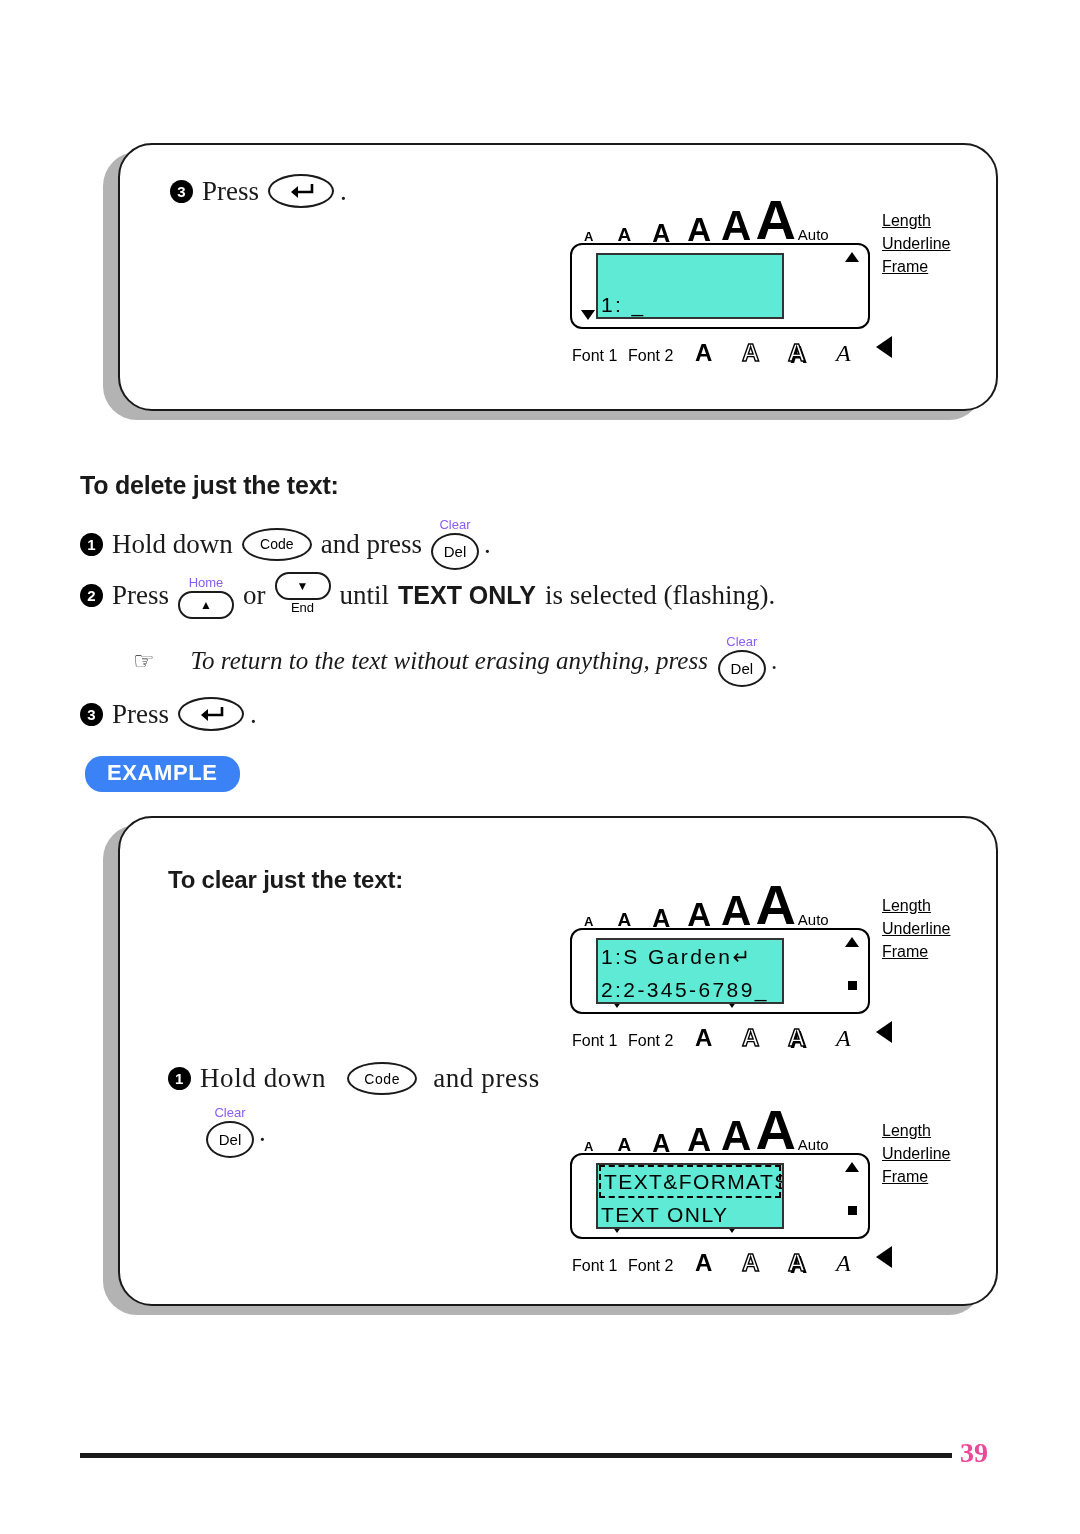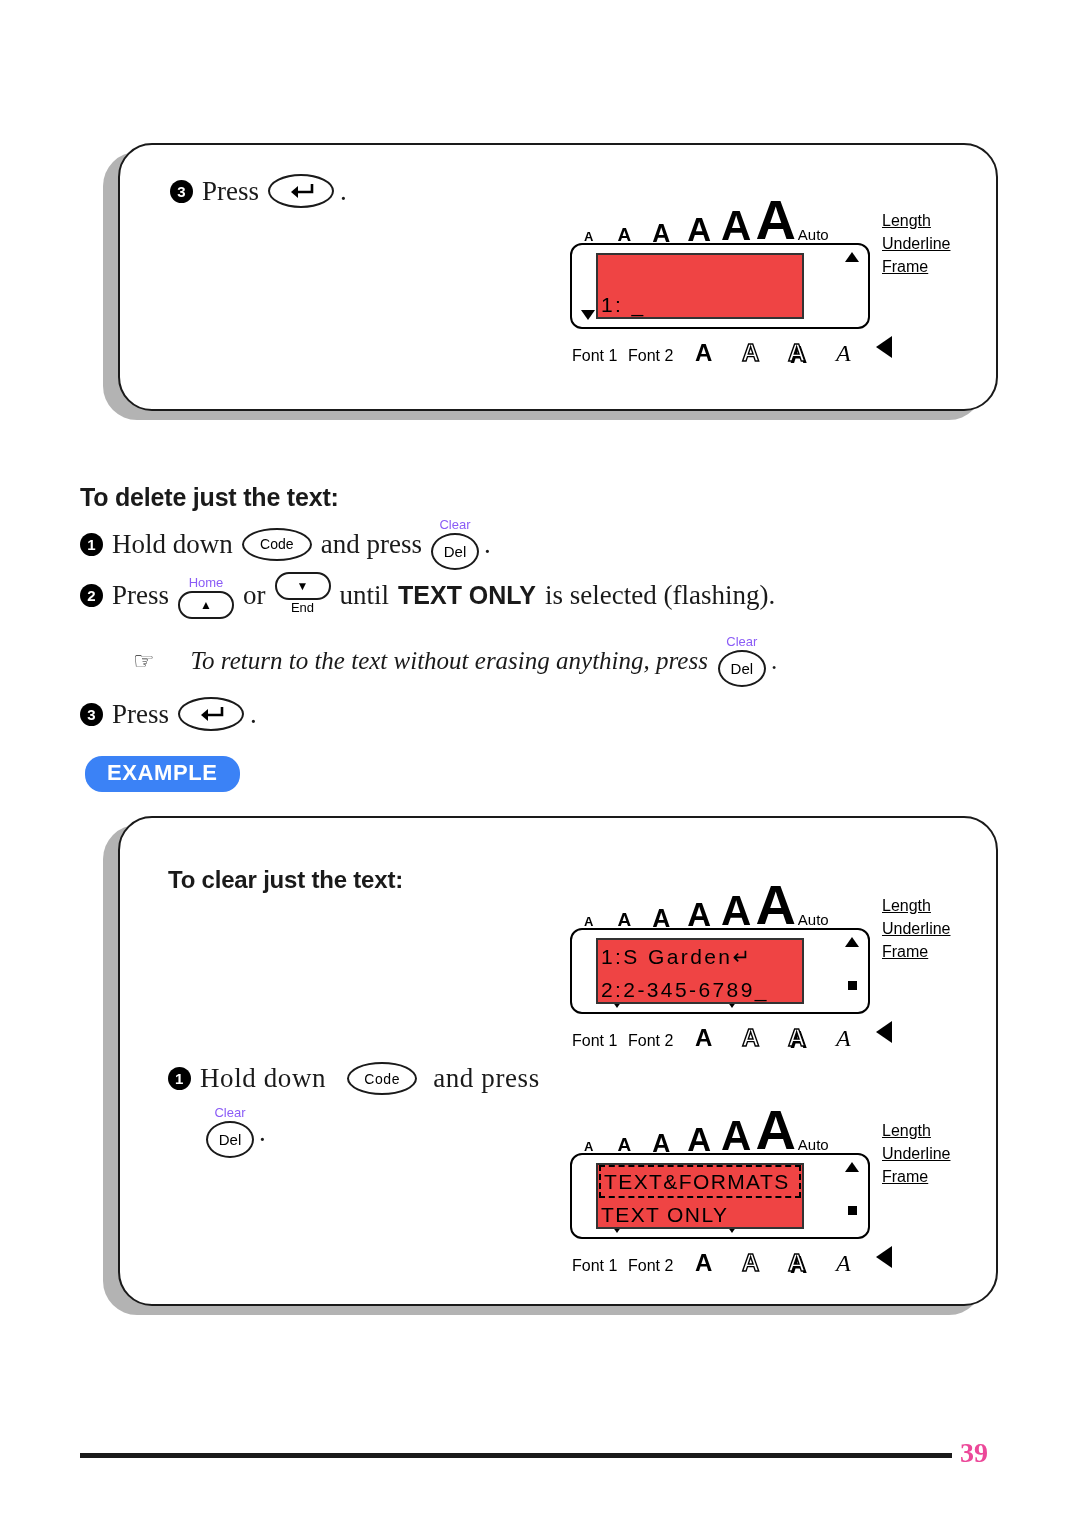--- a/index.html
+++ b/index.html
@@ -181,23 +181,23 @@
     border-radius: 12px;
     background: #fff;
     width: 300px;
     height: 86px;
     display: flex;
     align-items: center;
   }
   .lcd-screen {
     box-sizing: border-box;
     border: 2px solid #333;
-    background: #ef4444;
+    background: #5eead4;
     margin-left: 24px;
-    width: 208px;
+    width: 188px;
     height: 66px;
     position: relative;
     overflow: hidden;
   }
   .lcd-row {
     font-family: "Liberation Sans", sans-serif;
     font-size: 21px;
     line-height: 33px;
     height: 33px;
     letter-spacing: 2.4px;
@@ -351,21 +351,21 @@
       <span class="fr-item glyph-outline" style="left:172px;">A</span>
       <span class="fr-item glyph-shadow" style="left:218px;">A</span>
       <span class="fr-item glyph-italic" style="left:266px;">A</span>
       <span class="fr-item" style="left:306px; bottom:3px;">
         <span class="glyph-tri-left"></span>
       </span>
     </div>
   </div>
 </div>
 
-<h2 class="heading" style="left:80px; top:462px;">To delete just the text:</h2>
+<h2 class="heading" style="left:80px; top:450px;">To delete just the text:</h2>
 
 <div class="step-line" style="position:absolute; left:80px; top:518px;">
   <span class="step-num">1</span>
   <span class="step-text">Hold down</span>
   <span class="keycap key-code">
     <span>Code</span>
   </span>
   <span class="step-text" style="margin-left:9px;">and press</span>
   <span class="key-with-top">
     <span class="key-toplabel">Clear</span>

